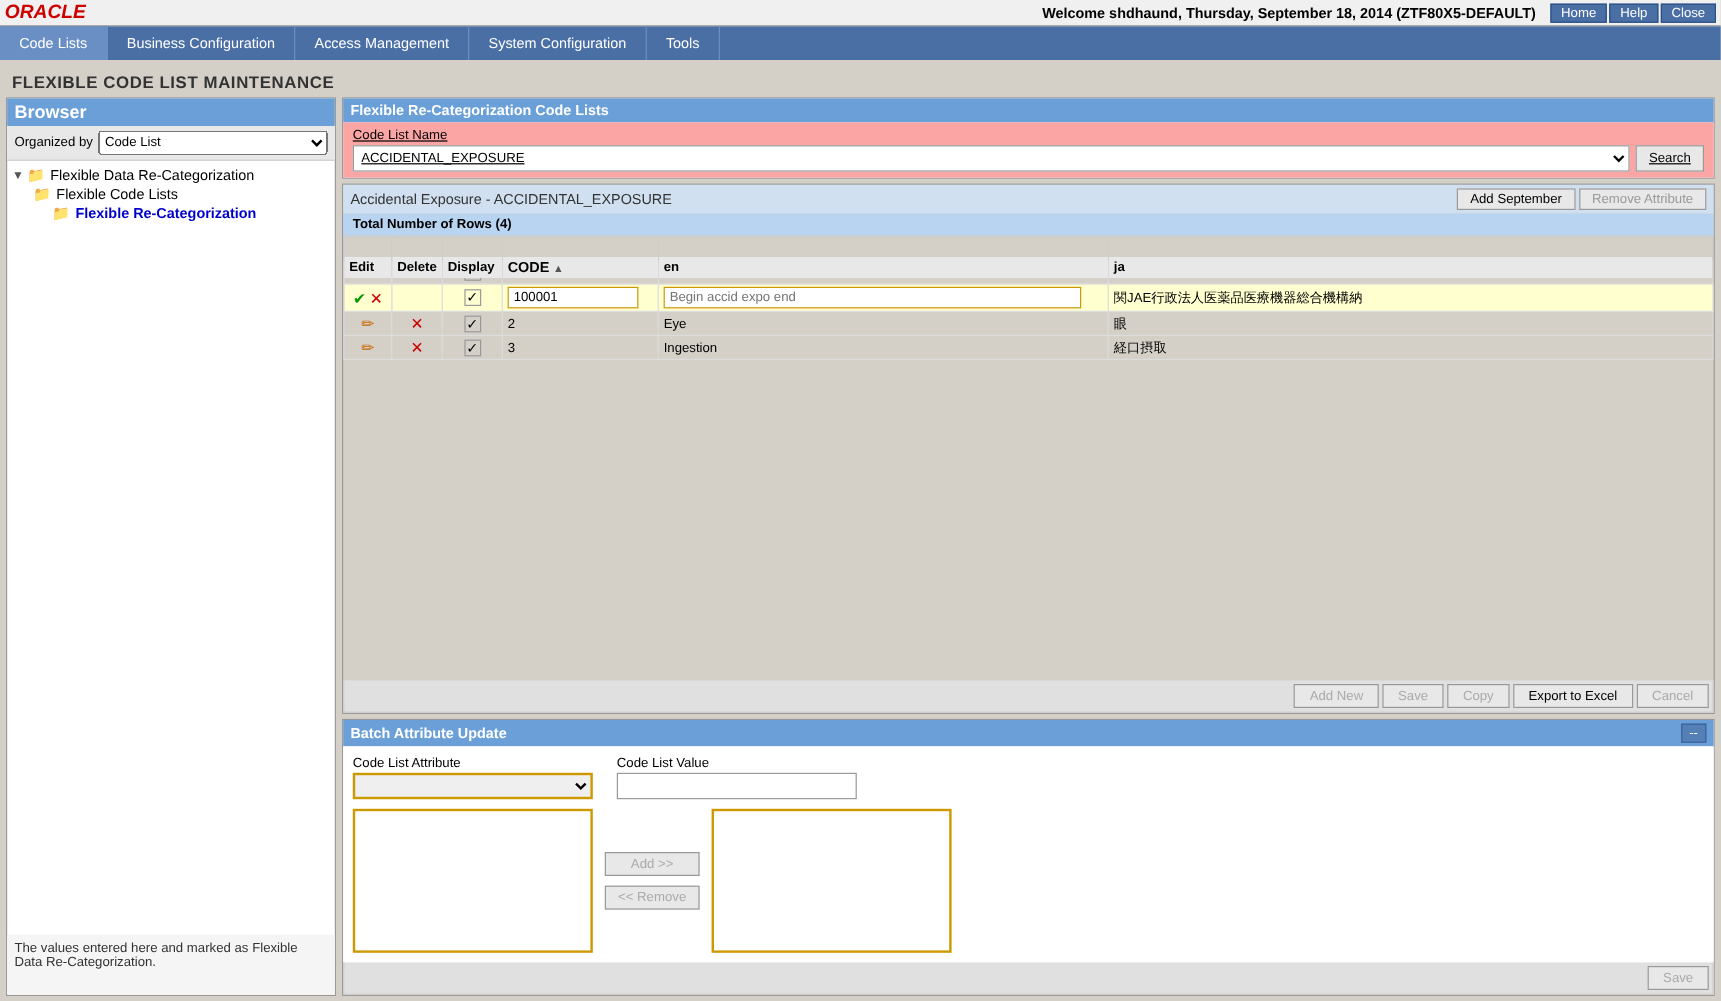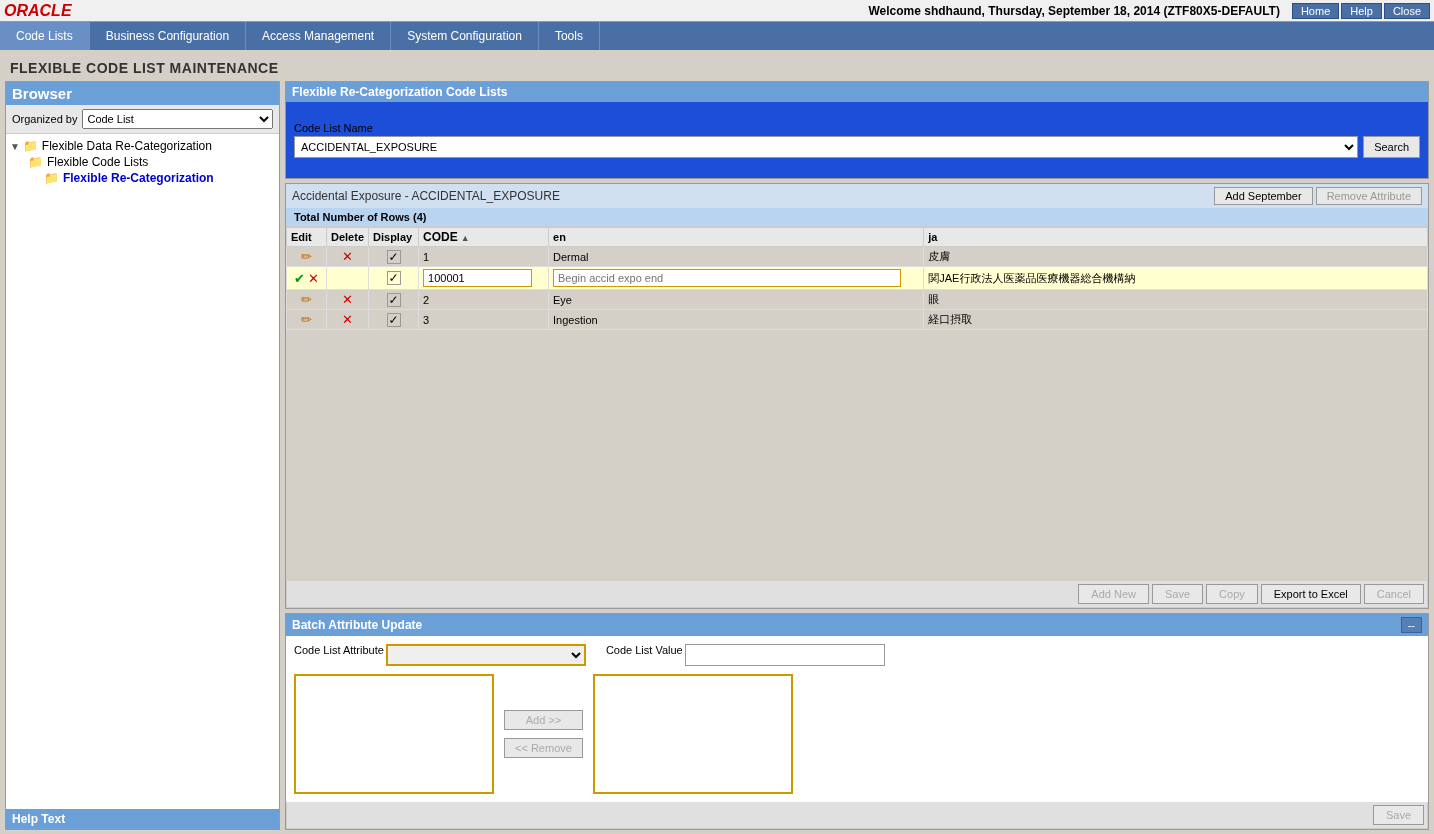--- a/index.html
+++ b/index.html
@@ -155,22 +155,23 @@
       font-weight: bold;
       font-size: 12px;
     }
     .section-box {
       border: 1px solid #999;
       background: white;
     }
 
     
     #code-list-name-area {
-      padding: 20px 8px;
-      background: #1d4ed8;
+      padding: 5px 8px;
+      background: #fca5a5;
+      text-decoration: underline;
     }
     #code-list-name-area label {
       display: block;
       font-size: 11px;
       margin-bottom: 2px;
     }
     #code-list-name-row {
       display: flex;
       gap: 5px;
     }
@@ -239,21 +240,21 @@
       width: 100%;
       border-collapse: collapse;
     }
     table th {
       background: #e8e8e8;
       border: 1px solid #ccc;
       padding: 2px 4px;
       font-size: 11px;
       text-align: left;
       position: sticky;
-      top: 0;
+      top: 16px;
     }
     table td {
       border: 1px solid #ddd;
       padding: 2px 4px;
       font-size: 11px;
       vertical-align: middle;
     }
     .edit-icon { color: #cc6600; cursor: pointer; font-size: 13px; }
     .delete-icon { color: #cc0000; cursor: pointer; font-size: 13px; }
     .check-icon { color: #009900; cursor: pointer; font-size: 13px; }
@@ -313,21 +314,21 @@
       padding: 8px;
       background: white;
     }
     #batch-top-row {
       display: flex;
       gap: 20px;
       margin-bottom: 8px;
     }
     .batch-field {
       display: flex;
-      flex-direction: row;
+      flex-direction: column;
       gap: 2px;
     }
     .batch-field label { font-size: 11px; }
     .batch-select {
       width: 200px;
       height: 22px;
       border: 2px solid #cc9900;
       font-size: 11px;
     }
     .batch-input {
@@ -427,21 +428,21 @@
       <div class="tree-item tree-child">
         <span class="tree-icon-folder">📁</span>
         <span class="tree-item-label">Flexible Code Lists</span>
       </div>
 
       <div class="tree-item tree-child2">
         <span class="tree-icon-folder">📁</span>
         <span class="tree-item-label selected">Flexible Re-Categorization</span>
       </div>
     </div>
-    <div id="help-text-section">Help Text</div>
+    <div id="help-text-content">The values entered here and marked as Flexible Data Re-Categorization.</div>
   </div>
 
   <div id="right-panel">
 
     <div class="section-box">
       <div class="section-header">Flexible Re-Categorization Code Lists</div>
       <div id="code-list-name-area">
         <label>Code List Name</label>
         <div id="code-list-name-row">
           <select id="code-list-dropdown"><option>ACCIDENTAL_EXPOSURE</option></select>

